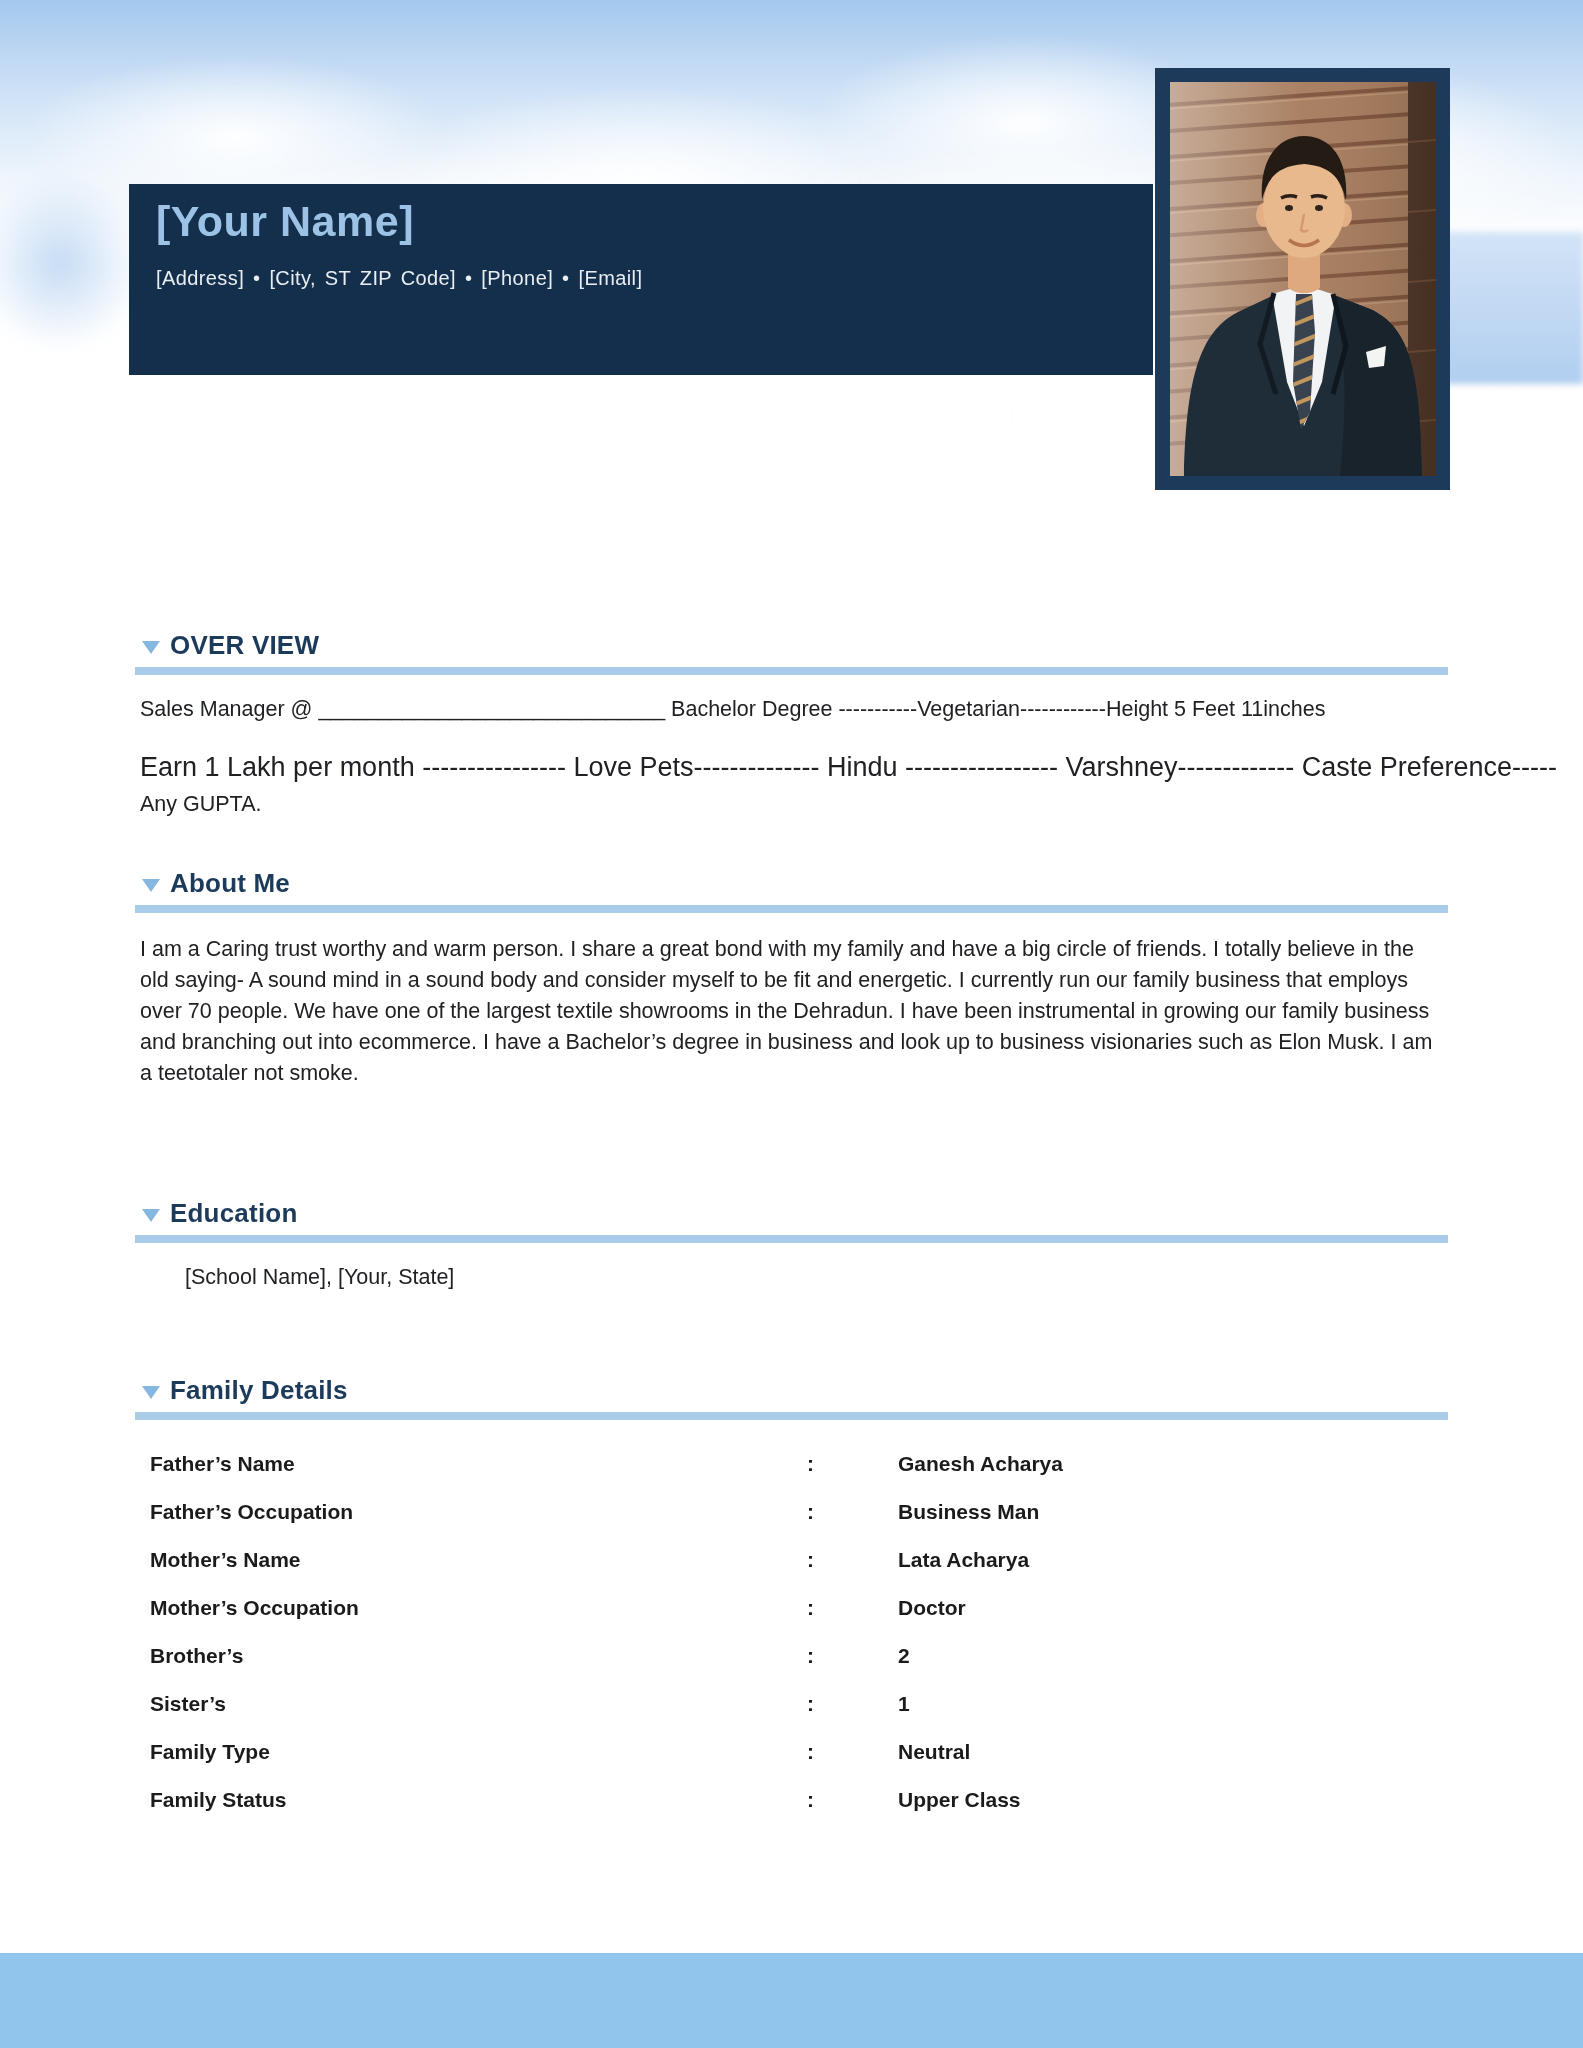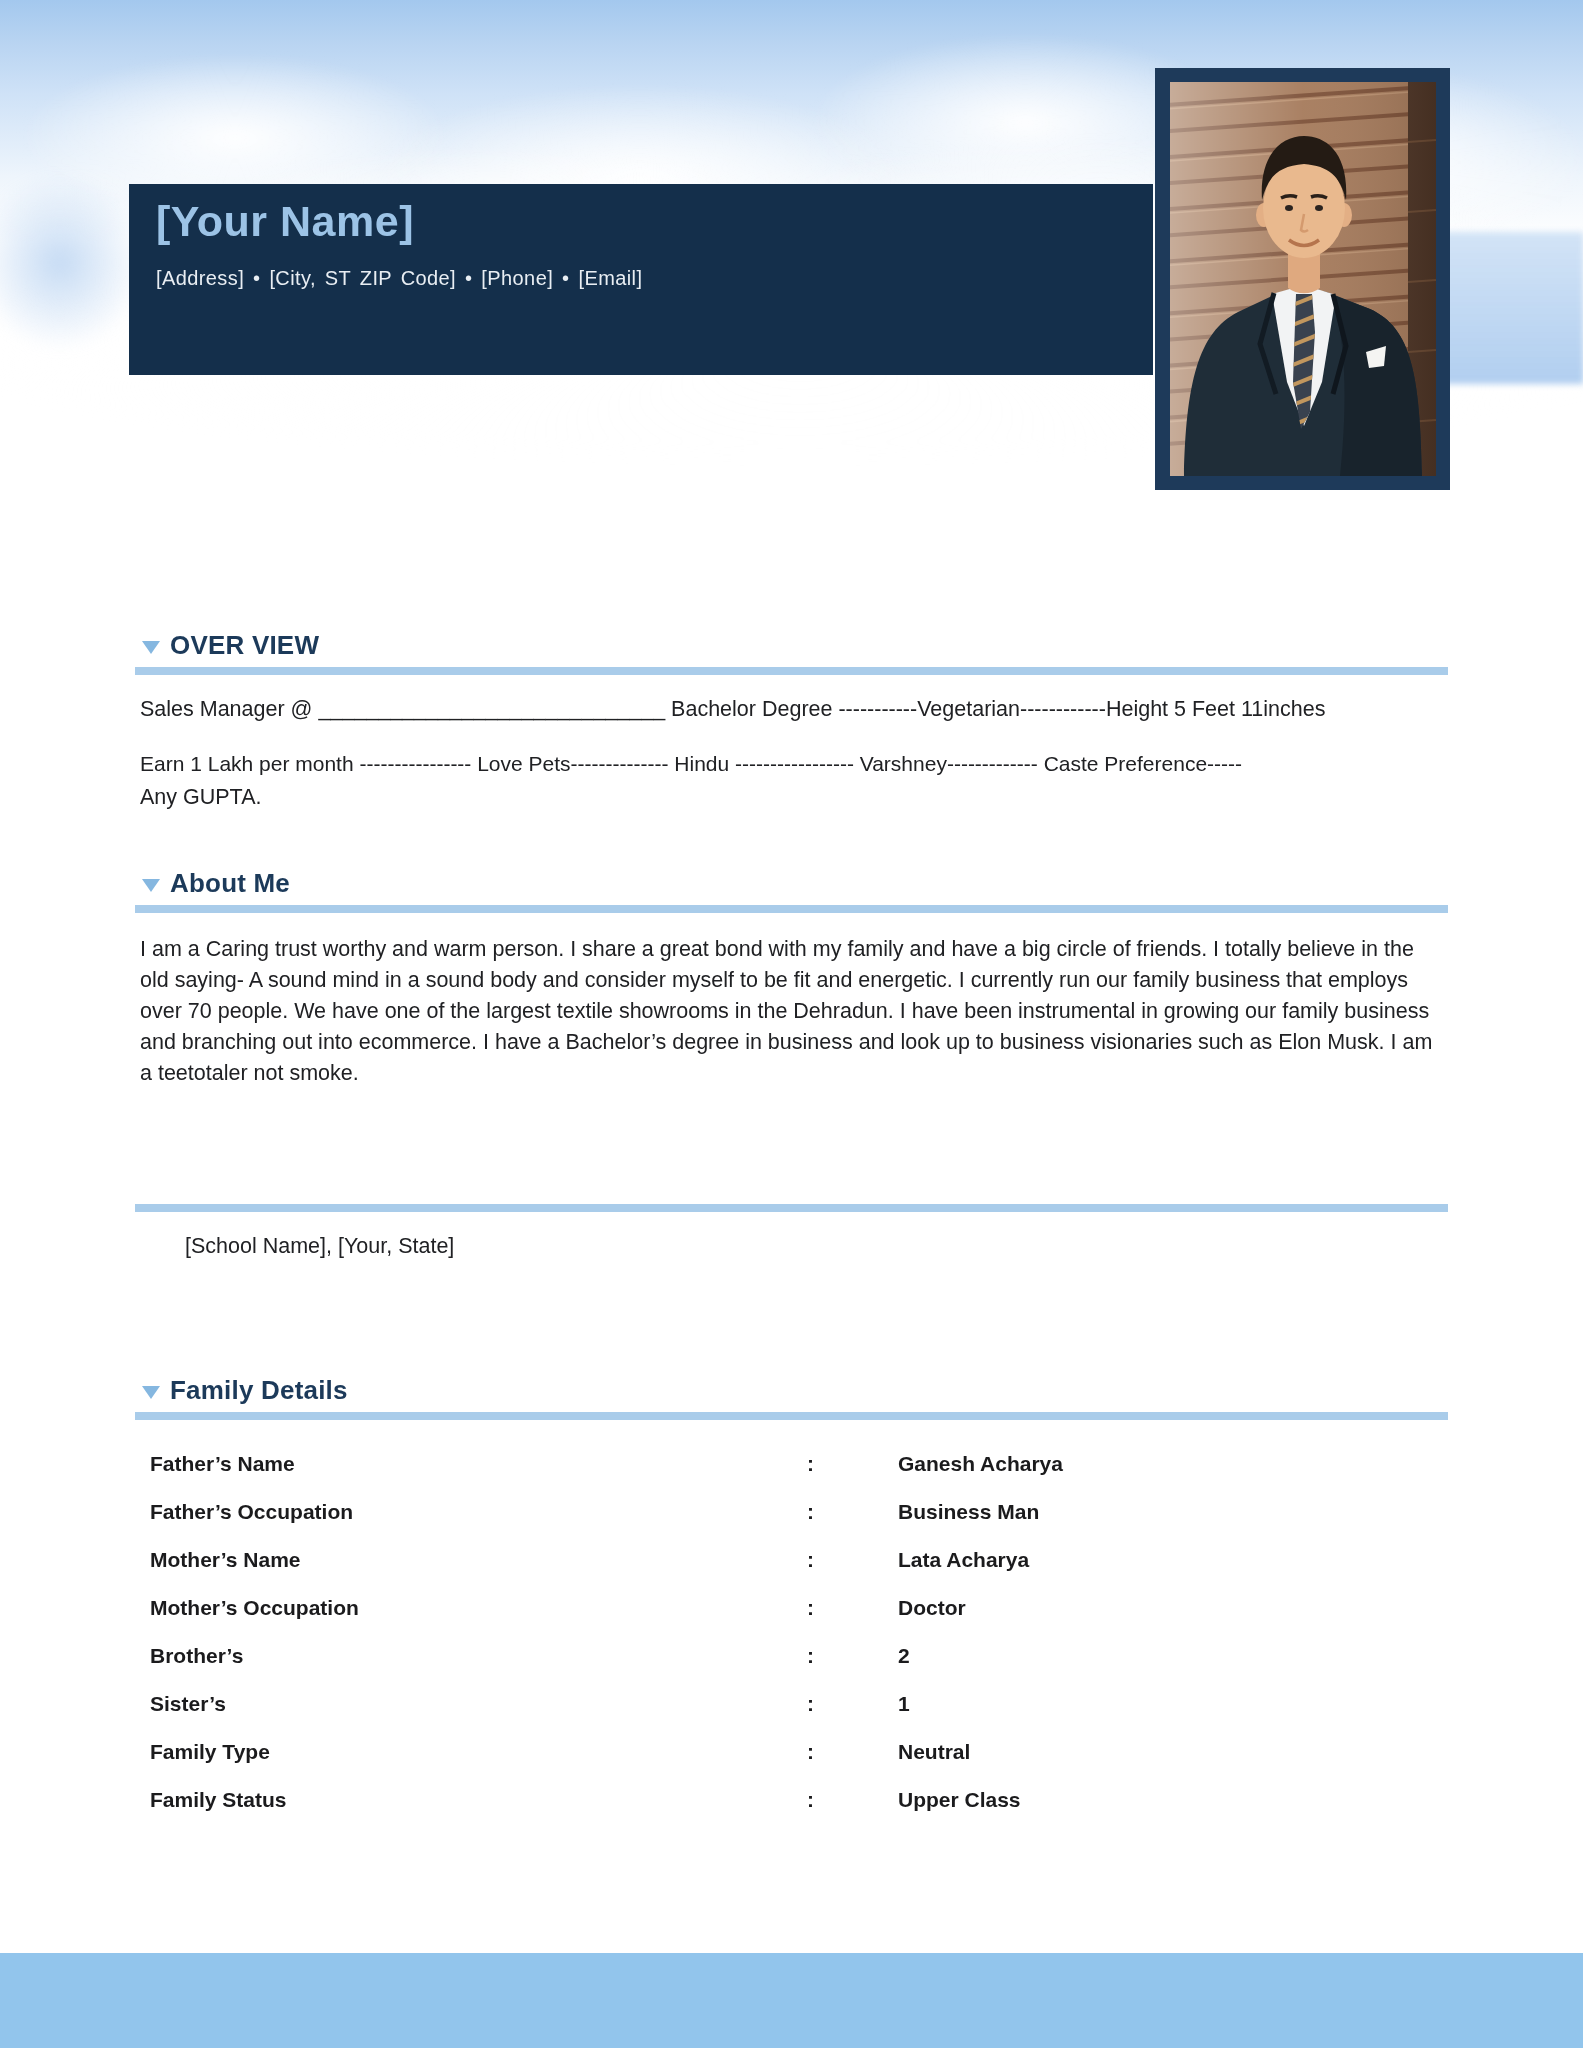--- a/index.html
+++ b/index.html
@@ -53,21 +53,21 @@
     width:0;height:0;border-left:9px solid transparent;border-right:9px solid transparent;
     border-top:13px solid #85B7E0;margin-top:3px;flex:none;
   }
   .sec-title{margin-left:10px;font-size:26px;font-weight:bold;color:#1C3A5A;letter-spacing:.2px;}
   .sec-bar{height:8px;background:#A9CCEA;margin-top:6px;}
   .sec-overview{top:630px;}
   .sec-about{top:868px;}
   .sec-education{top:1198px;}
   .sec-family{top:1375px;text-align:center;}
   .ov-line1{margin-top:22px;font-size:21.5px;white-space:nowrap;padding-left:5px;}
-  .ov-line2{margin-top:30px;font-size:21px;white-space:nowrap;padding-left:5px;}
+  .ov-line2{margin-top:30px;font-size:27px;white-space:nowrap;padding-left:5px;}
   .ov-line3{margin-top:9px;font-size:21.5px;padding-left:5px;}
   .about-para{margin-top:21px;font-size:21.5px;line-height:31px;padding-left:5px;padding-right:6px;}
   .school-line{margin-top:22px;padding-left:50px;font-size:21.5px;}
   .school-name{font-weight:normal;}
   .bullet-row{display:flex;margin-top:9px;padding-left:52px;}
   .bullet-dot{width:10px;height:10px;border-radius:50%;background:#9CC3E6;margin-top:9px;flex:none;}
   .bullet-text{margin-left:36px;font-size:21.5px;line-height:32px;}
   
   .fam-table{margin-top:24px;}
   .fam-row{position:relative;height:48px;font-size:21px;font-weight:bold;color:#1B1B1D;}
@@ -206,20 +206,24 @@
   <div class="section sec-about">
     <div class="sec-head">
       <span class="tri"></span>
       <span class="sec-title">About Me</span>
     </div>
     <div class="sec-bar"></div>
     <div class="about-para">I am a Caring trust worthy and warm person. I share a great bond with my family and have a big circle of friends. I totally believe in the old saying- A sound mind in a sound body and consider myself to be fit and energetic. I currently run our family business that employs over 70 people. We have one of the largest textile showrooms in the Dehradun. I have been instrumental in growing our family business and branching out into ecommerce. I have a Bachelor’s degree in business and look up to business visionaries such as Elon Musk. I am a teetotaler not smoke.</div>
   </div>
 
   <div class="section sec-education">
+    <div class="sec-head">
+      <span class="tri"></span>
+      <span class="sec-title">Education</span>
+    </div>
     <div class="sec-bar"></div>
     <div class="school-line">
       <span class="school-name">[School Name],</span><span> [Your, State]</span>
     </div>
   </div>
 
   <div class="section sec-family">
     <div class="sec-head">
       <span class="tri"></span>
       <span class="sec-title">Family Details</span>

